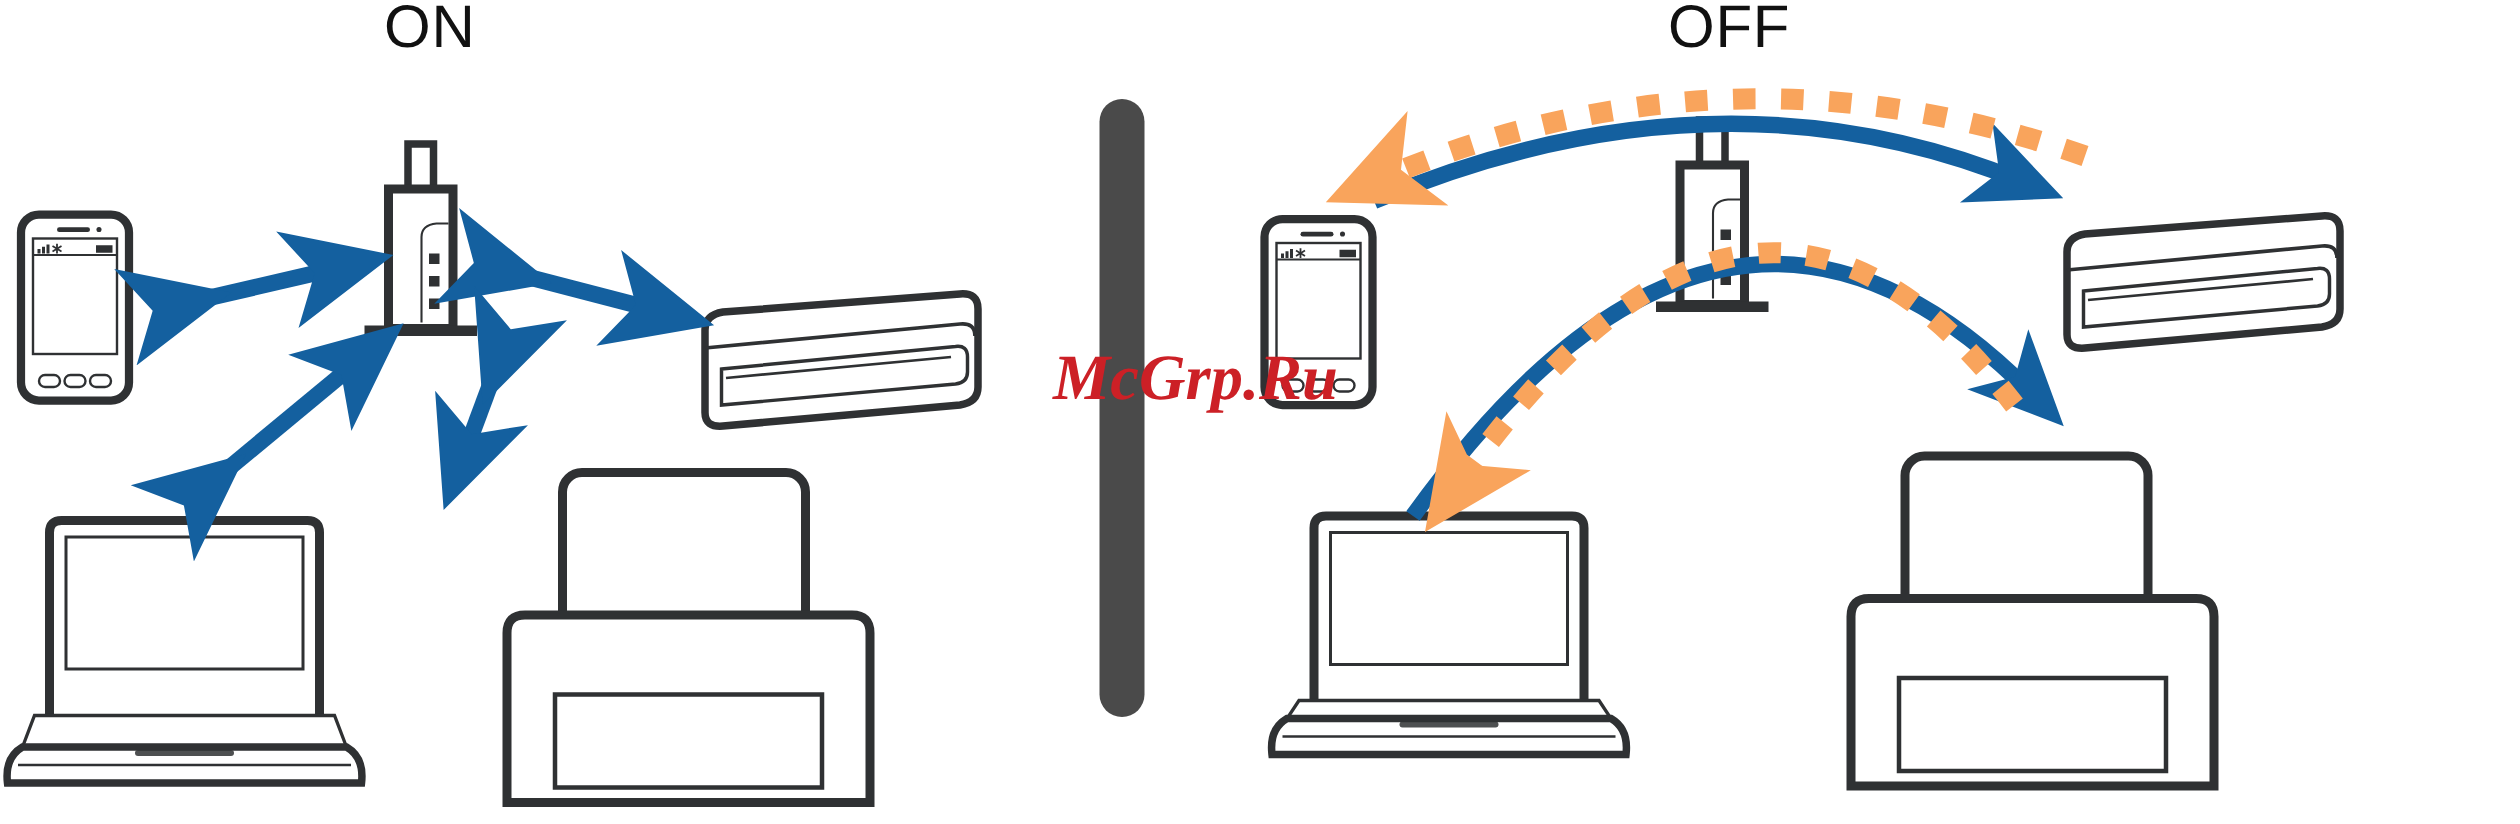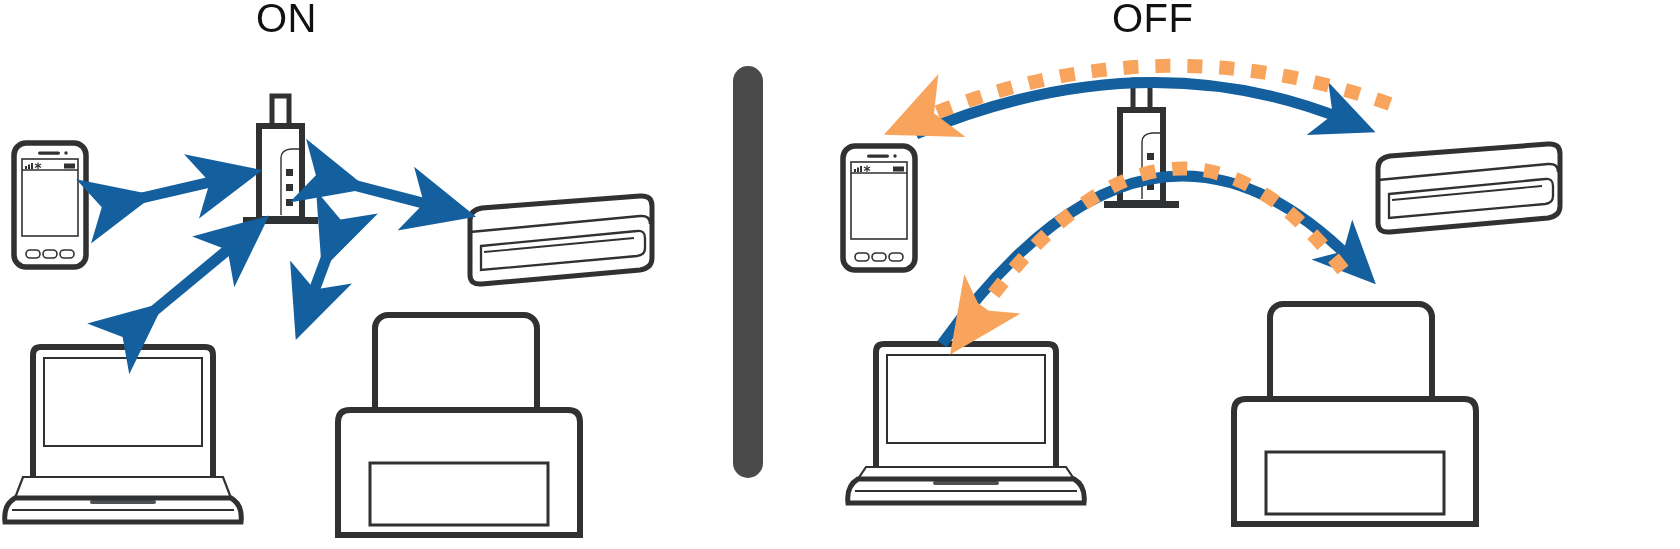--- a/index.html
+++ b/index.html
@@ -234,14 +234,15 @@
         <path d="M1390,104 Q1150,20 916,121" stroke="#f9a45c" stroke-width="14" fill="none" stroke-linecap="butt" stroke-dasharray="15 17" marker-end="url(#orangehead)"></path>
       </g>
 
       <g>
         <path d="M1343,270 Q1168,42 970,326" stroke="#f9a45c" stroke-width="14" fill="none" stroke-linecap="butt" stroke-dasharray="15 17" marker-end="url(#orangehead)"></path>
       </g>
     </g>
 
   </svg>
 
+  <div class="watermark">McGrp.Ru</div>
 
 </div>
 
 </body></html>

